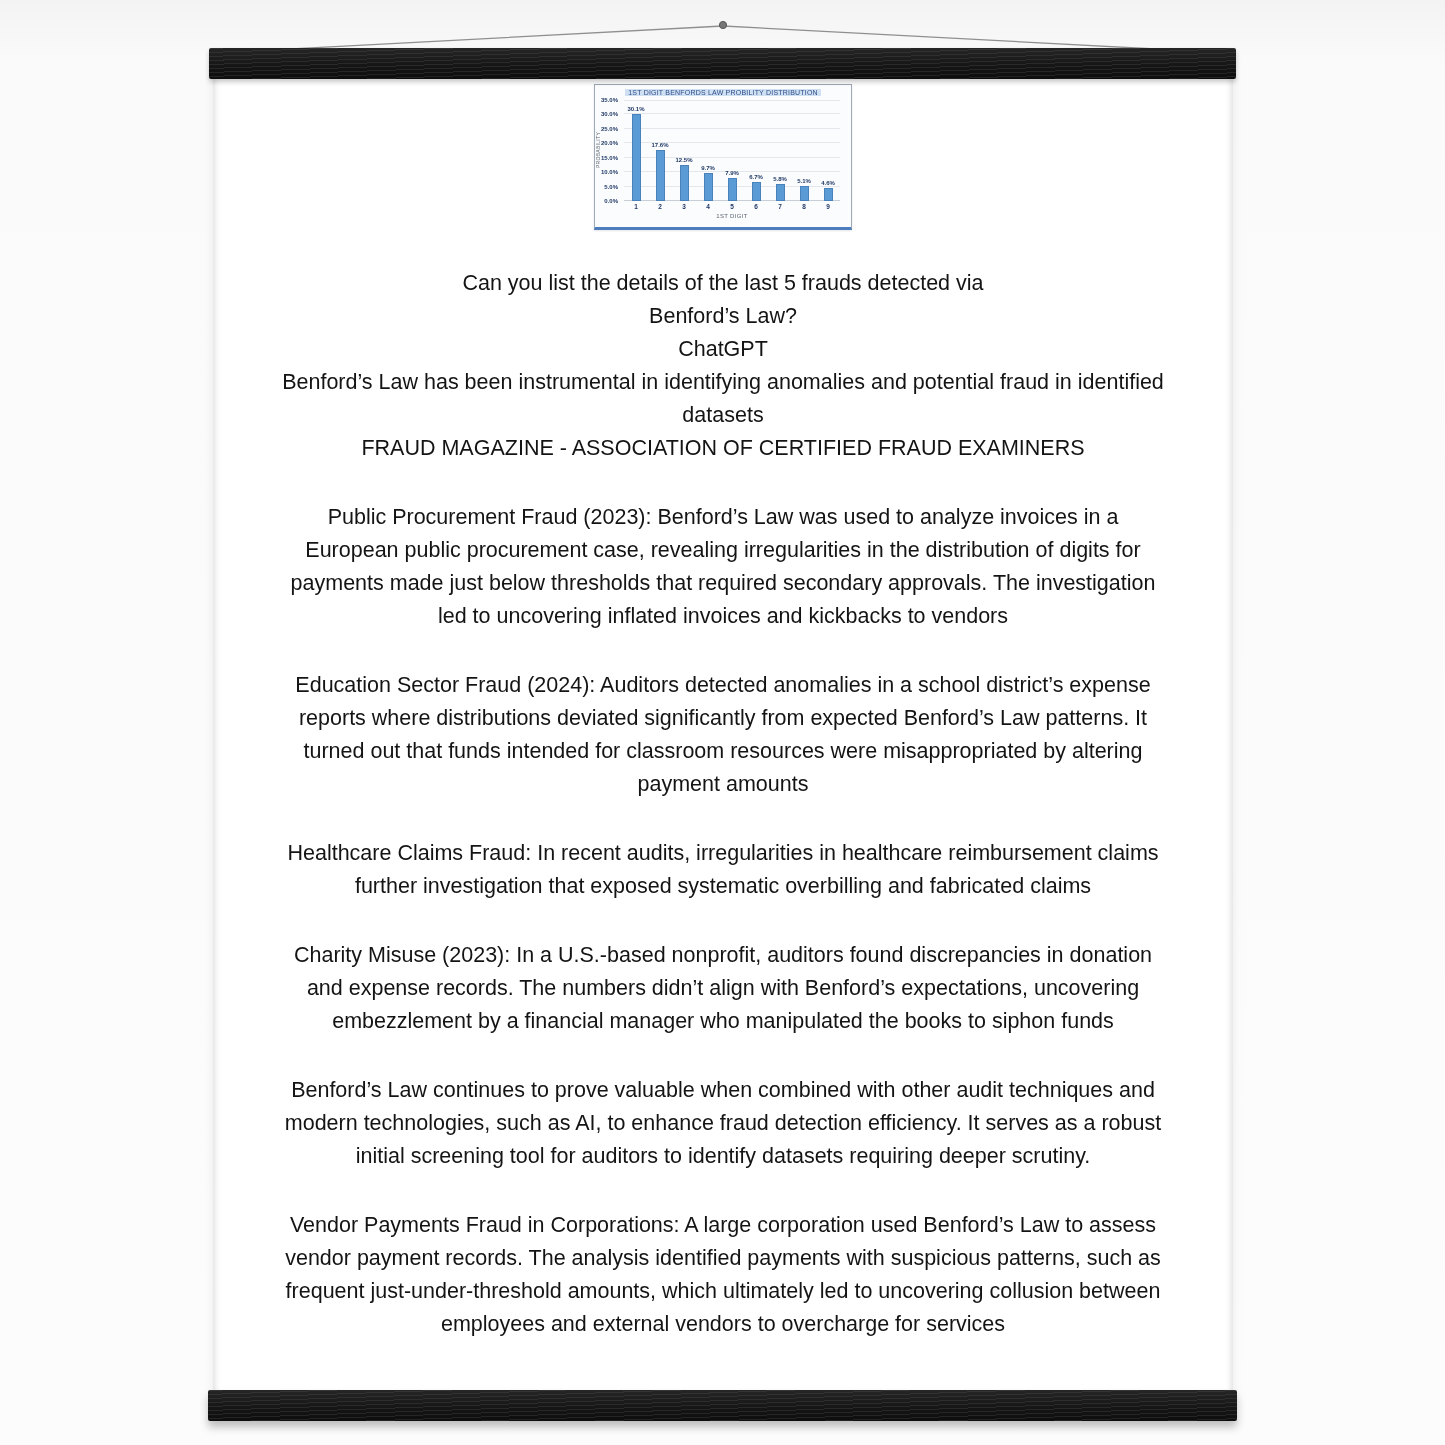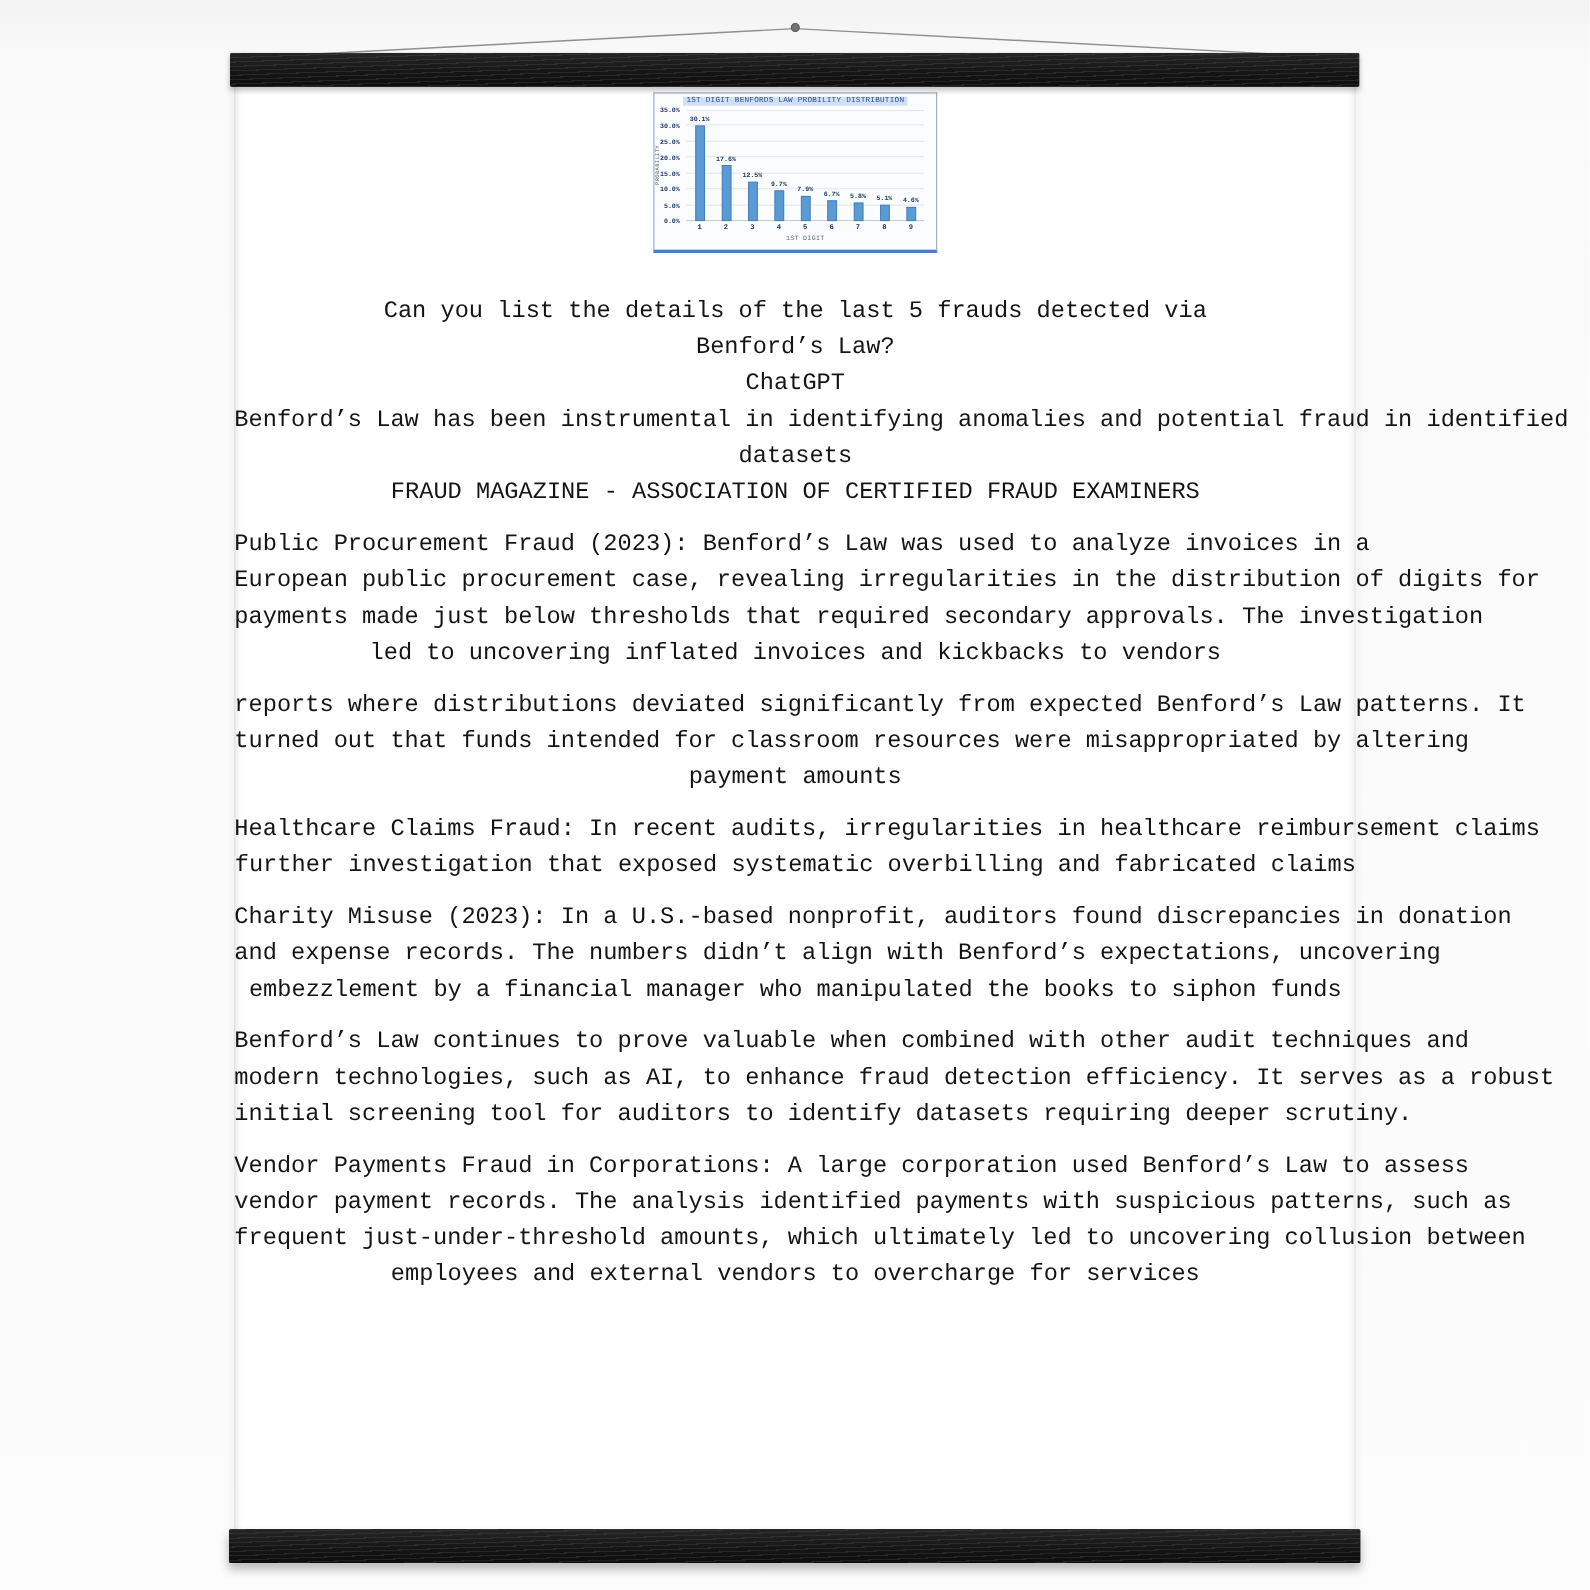--- a/index.html
+++ b/index.html
@@ -1,18 +1,18 @@
 <!DOCTYPE html>
 <html><head>
 <meta charset="utf-8">
 <style>
   html,body{margin:0;padding:0;background:#fbfbfb;}
   .scene{position:relative;width:1445px;height:1445px;margin:0 auto;overflow:hidden;
          background:linear-gradient(180deg,#f3f3f3 0,#fafafa 60px,#fcfcfc 100%);
-         font-family:Liberation Mono, monospace;}
+         font-family:Liberation Sans, sans-serif;}
   .strings{position:absolute;left:0;top:0;}
   .bar-wood{position:absolute;left:209px;width:1027px;height:31px;border-radius:2px;
         background-image:repeating-linear-gradient(178deg, rgba(90,90,90,.28) 0 1px, rgba(0,0,0,0) 1px 4px),
                          linear-gradient(180deg,#262626 0,#161616 55%,#0d0d0d 100%);}
   .bar-top{top:48px;z-index:5;box-shadow:0 3px 5px rgba(0,0,0,.22);}
   .bar-bottom{left:208px;width:1029px;top:1390px;z-index:5;box-shadow:0 6px 9px rgba(0,0,0,.25);}
   .paper{position:absolute;left:213px;top:76px;width:1020px;height:1318px;background:#ffffff;z-index:2;
          box-shadow:0 2px 10px rgba(0,0,0,.07),
                     inset 5px 0 7px -4px rgba(0,0,0,.16),
                     inset -5px 0 7px -4px rgba(0,0,0,.16);}
@@ -32,21 +32,21 @@
   .gridline.zero{background:#c9ced6;}
   .cbar{position:absolute;bottom:0;box-shadow:inset 0 0 0 1px rgba(58,110,165,.55);}
   .dlabel{position:absolute;text-align:center;font-size:6px;font-weight:700;color:#1f3864;}
   .ytick{position:absolute;right:3px;width:100%;text-align:right;font-size:6px;font-weight:700;color:#1f3864;}
   .xtick{position:absolute;top:1px;text-align:center;font-size:6.5px;font-weight:700;color:#1f3864;}
   .chart-xlabel{position:absolute;left:29px;top:128px;width:216px;text-align:center;font-size:6px;color:#5a6470;
          letter-spacing:.3px;}
   
   .doc{color:#141414;text-align:center;font-size:21.5px;line-height:33px;}
   .doc .block{margin-top:37px;}
-  .doc .para{margin-top:14px;}
+  .doc .para{margin-top:36px;}
   .doc .line{white-space:nowrap;}
 </style>
 </head>
 <body>
 
 <div class="scene">
 
   <svg class="strings" width="1445" height="70">
     <polyline points="213,53 723,26 1232,53" fill="none" stroke="#8f8f8f" stroke-width="1.3"></polyline>
     <circle cx="723" cy="25" r="3.6" fill="#767676" stroke="#585858" stroke-width="1"></circle>
@@ -122,20 +122,21 @@
           <div class="line">datasets</div>
           <div class="line">FRAUD MAGAZINE - ASSOCIATION OF CERTIFIED FRAUD EXAMINERS</div>
         </div>
       <div class="para">
           <div class="line">Public Procurement Fraud (2023): Benford’s Law was used to analyze invoices in a</div>
           <div class="line">European public procurement case, revealing irregularities in the distribution of digits for</div>
           <div class="line">payments made just below thresholds that required secondary approvals. The investigation</div>
           <div class="line">led to uncovering inflated invoices and kickbacks to vendors</div>
         </div>
       <div class="para">
+          <div class="line">Education Sector Fraud (2024): Auditors detected anomalies in a school district’s expense</div>
           <div class="line">reports where distributions deviated significantly from expected Benford’s Law patterns. It</div>
           <div class="line">turned out that funds intended for classroom resources were misappropriated by altering</div>
           <div class="line">payment amounts</div>
         </div>
       <div class="para">
           <div class="line">Healthcare Claims Fraud: In recent audits, irregularities in healthcare reimbursement claims</div>
           <div class="line">further investigation that exposed systematic overbilling and fabricated claims</div>
         </div>
       <div class="para">
           <div class="line">Charity Misuse (2023): In a U.S.-based nonprofit, auditors found discrepancies in donation</div>

